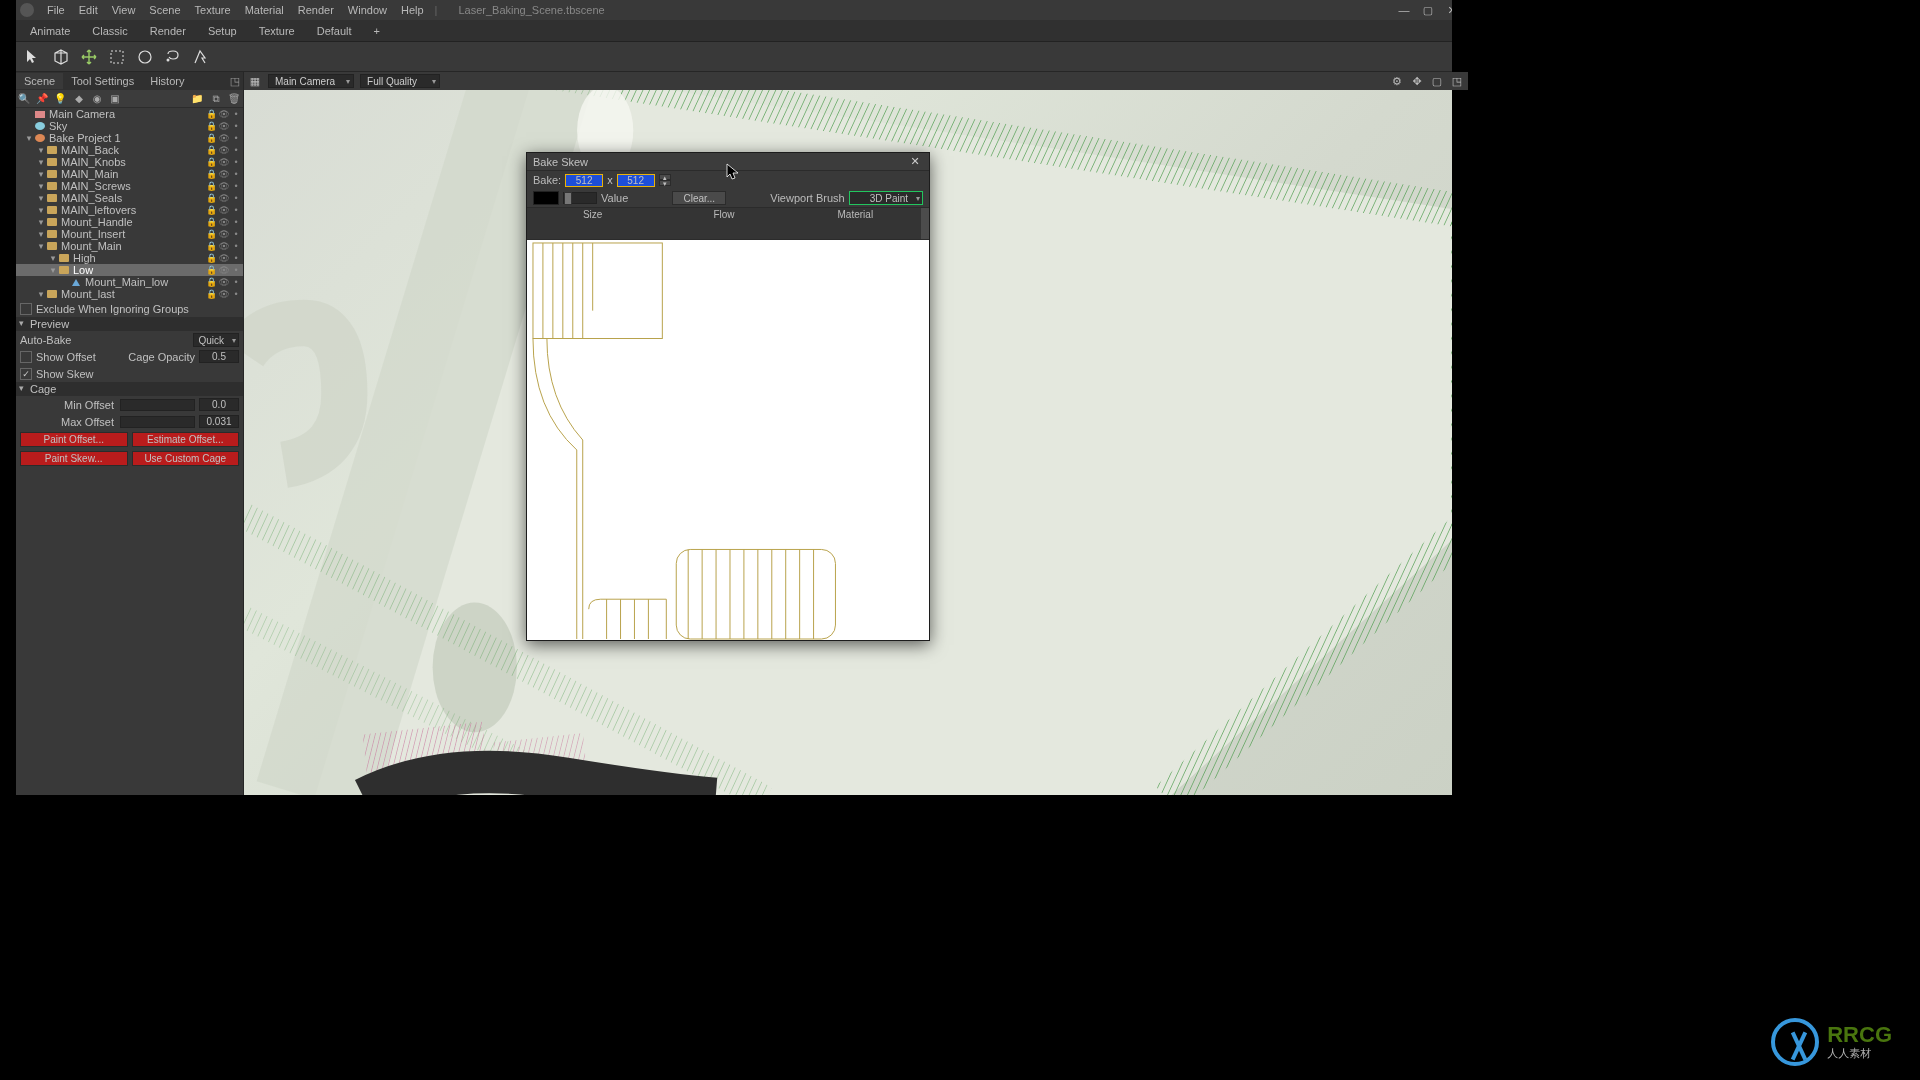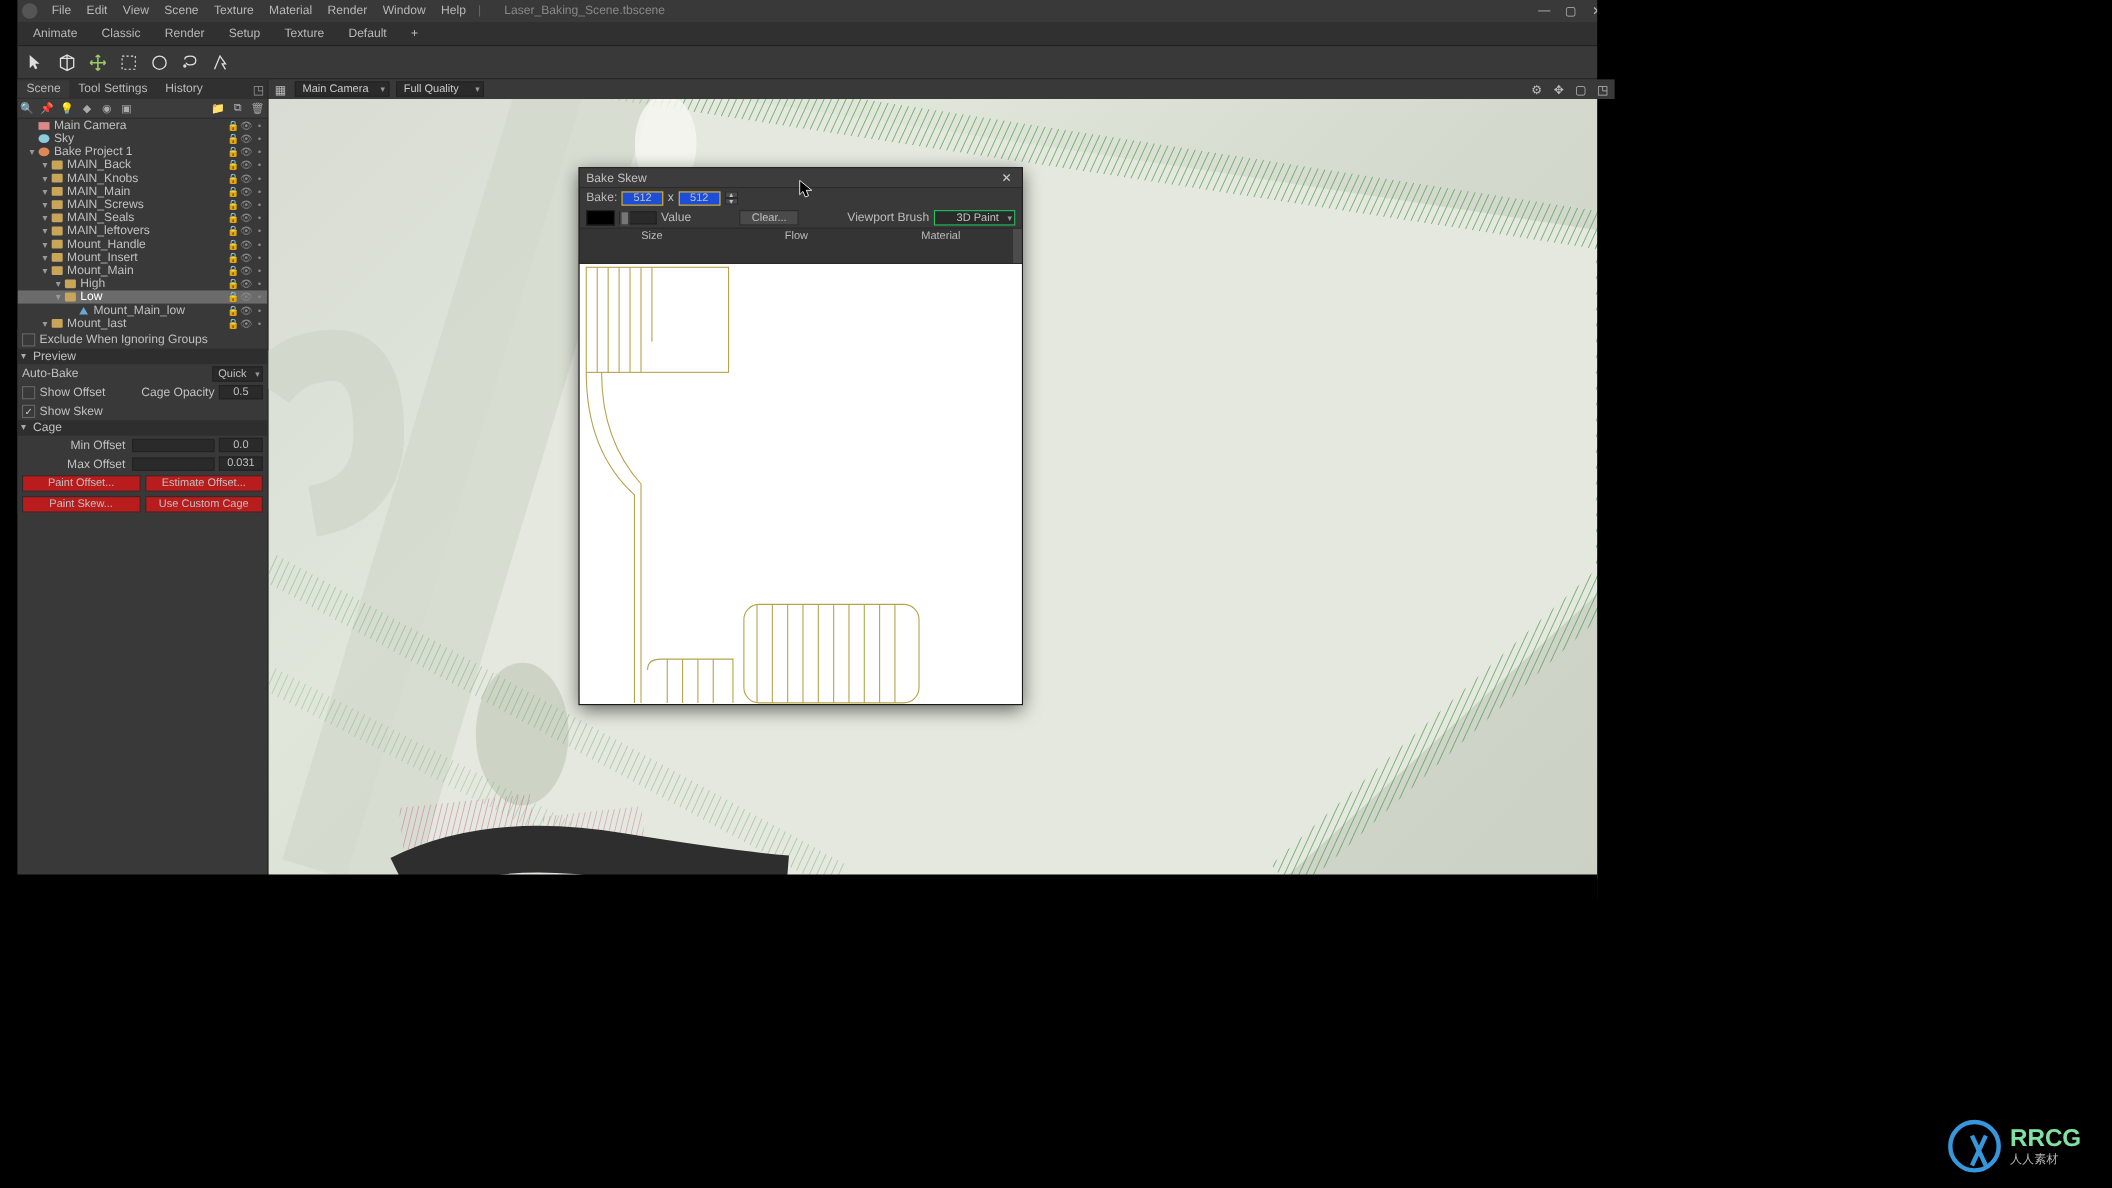--- a/index.html
+++ b/index.html
@@ -93,21 +93,21 @@
 .dlg-canvas svg { position:absolute; inset:0; width:100%; height:100%; }
 
 .cursor { position:absolute; left:726px; top:163px; z-index:50; pointer-events:none; }
 .cursor svg { width:14px; height:18px; }
 
 .wm-logo { position:absolute; right:28px; bottom:14px; z-index:60; display:flex; align-items:center; gap:8px; opacity:0.95; }
 .wm-logo .ring { width:48px; height:48px; border:4px solid #3aa0e8; border-radius:50%; position:relative; }
 .wm-logo .ring::before,.wm-logo .ring::after { content:""; position:absolute; background:#3aa0e8; }
 .wm-logo .ring::before { width:4px; height:30px; left:22px; top:9px; transform:rotate(25deg); }
 .wm-logo .ring::after { width:4px; height:30px; left:22px; top:9px; transform:rotate(-25deg); }
-.wm-logo .txt { color:#86efac; font-weight:bold; font-size:22px; line-height:1; }
+.wm-logo .txt { color:#4d7c0f; font-weight:bold; font-size:22px; line-height:1; }
 .wm-logo .sub { color:#bbb; font-size:11px; }
 </style>
 </head>
 <body>
 
 <div class="ltbx-top"></div>
 <div class="app" style="top:0;">
 
   <div class="titlebar">
     <div class="logo"></div>

